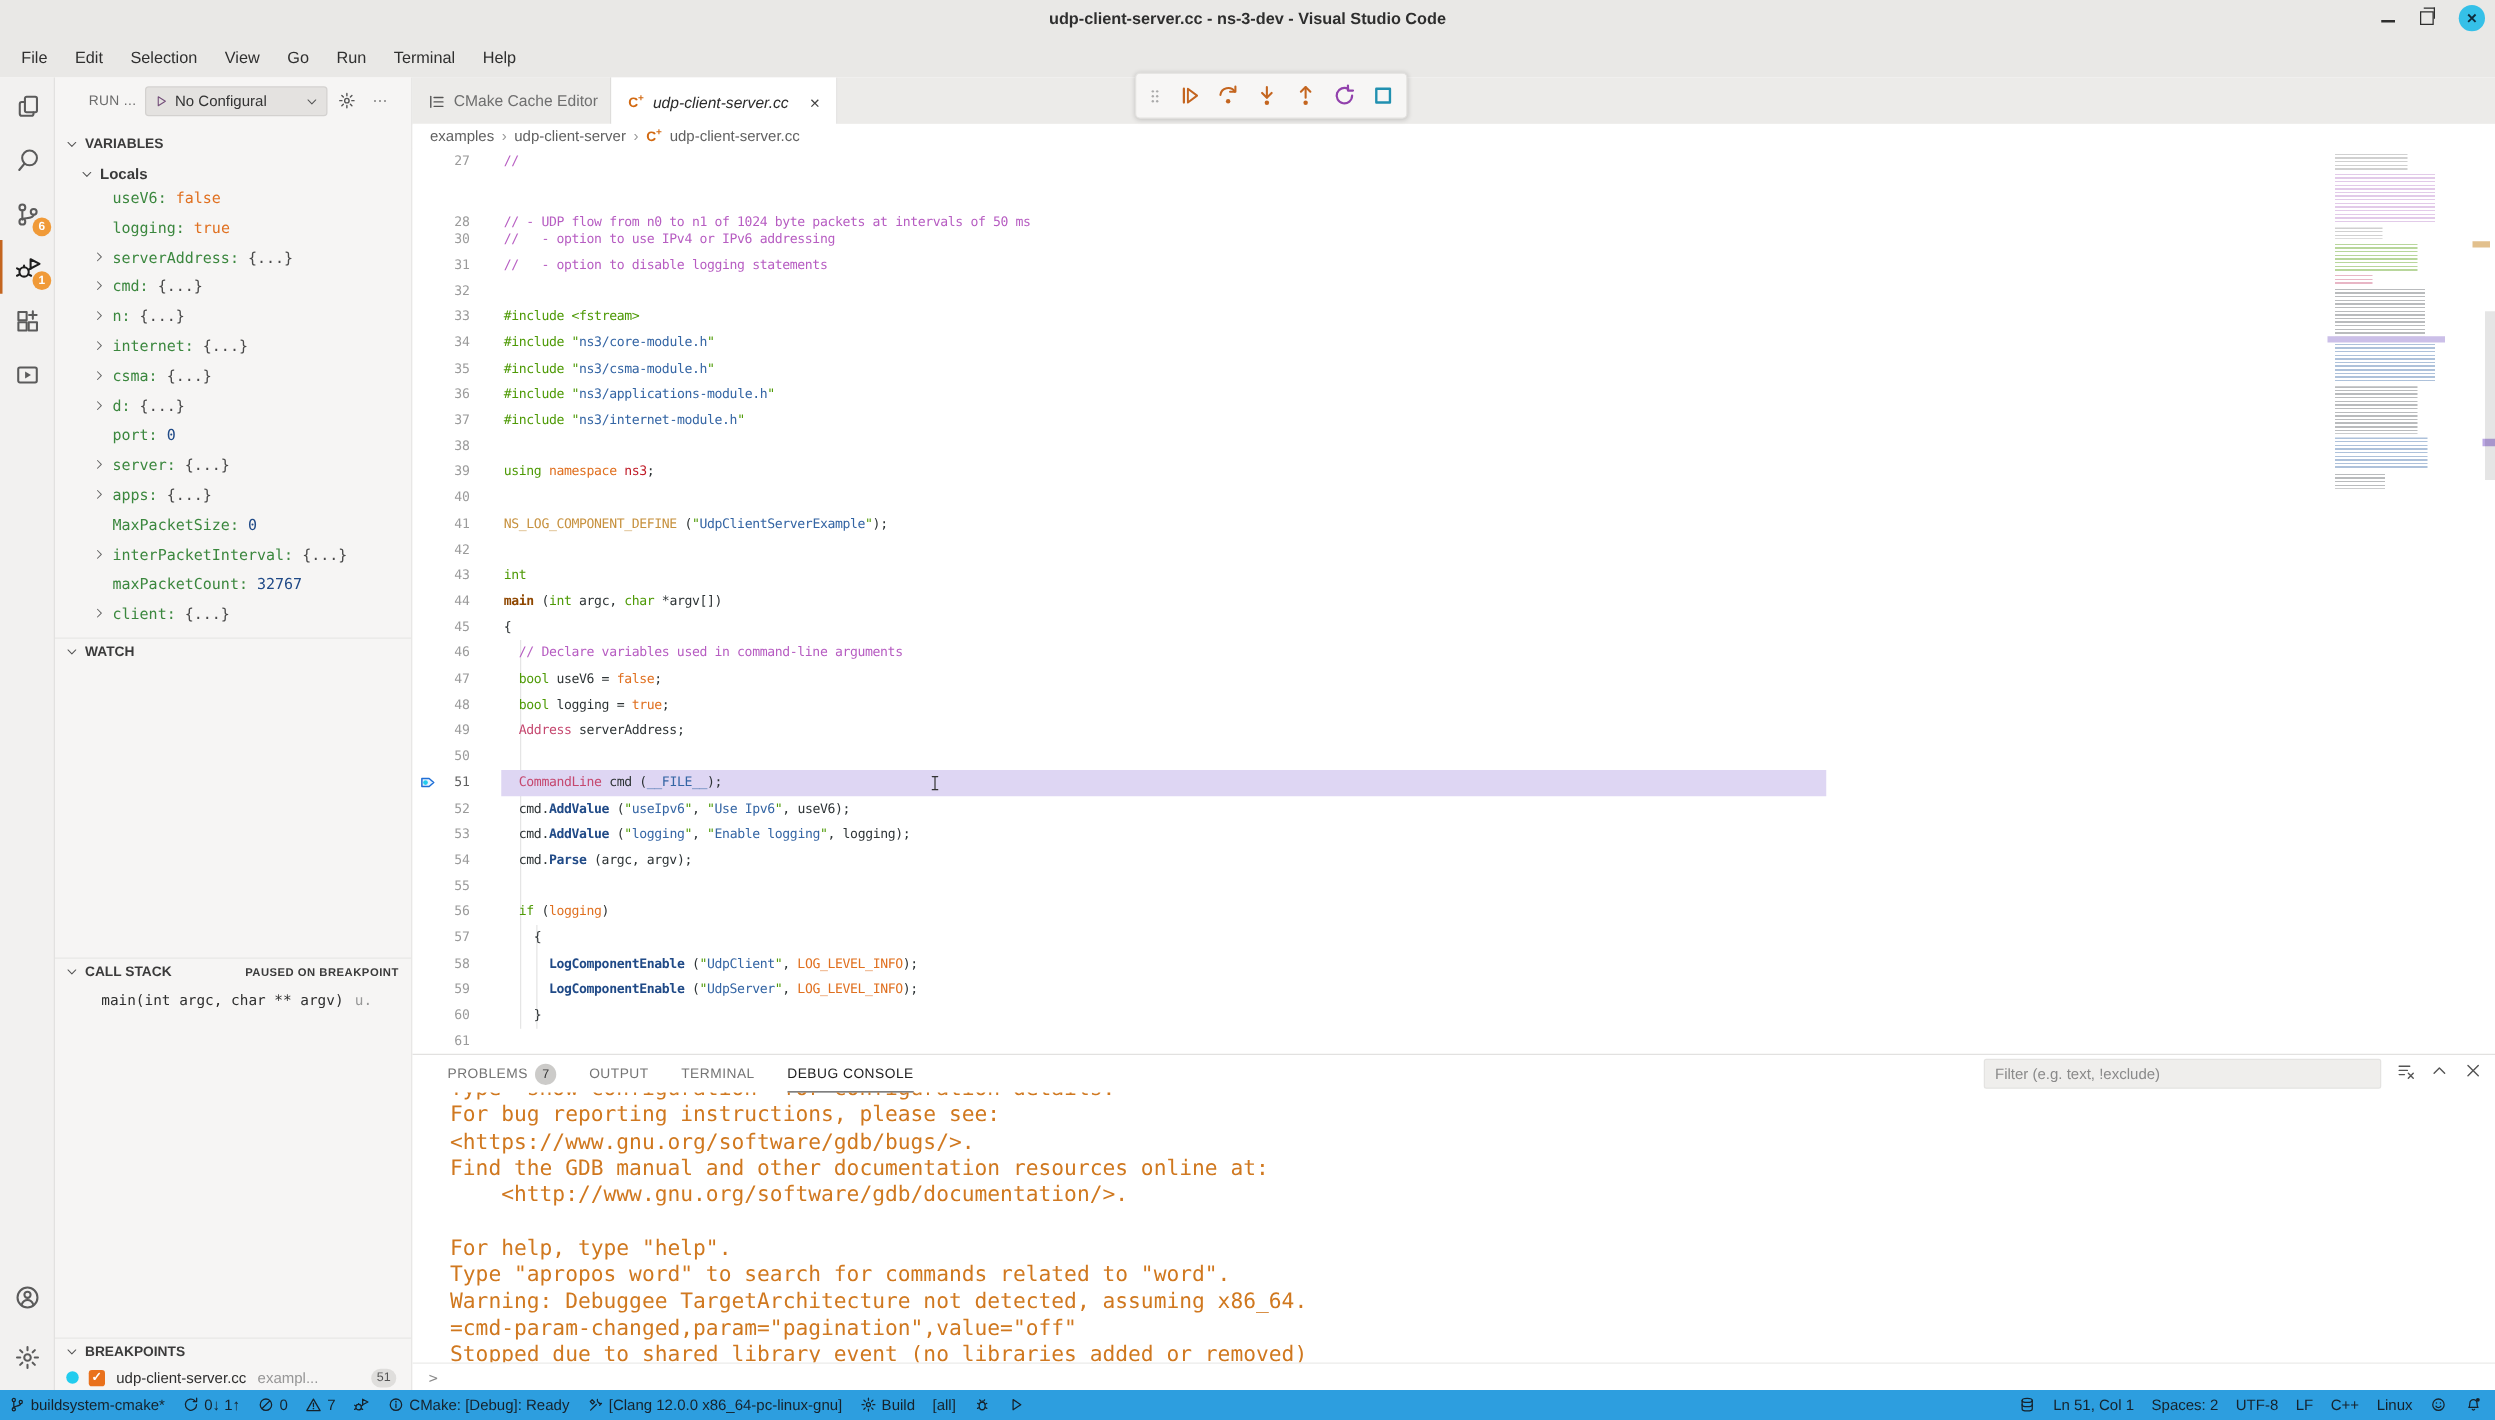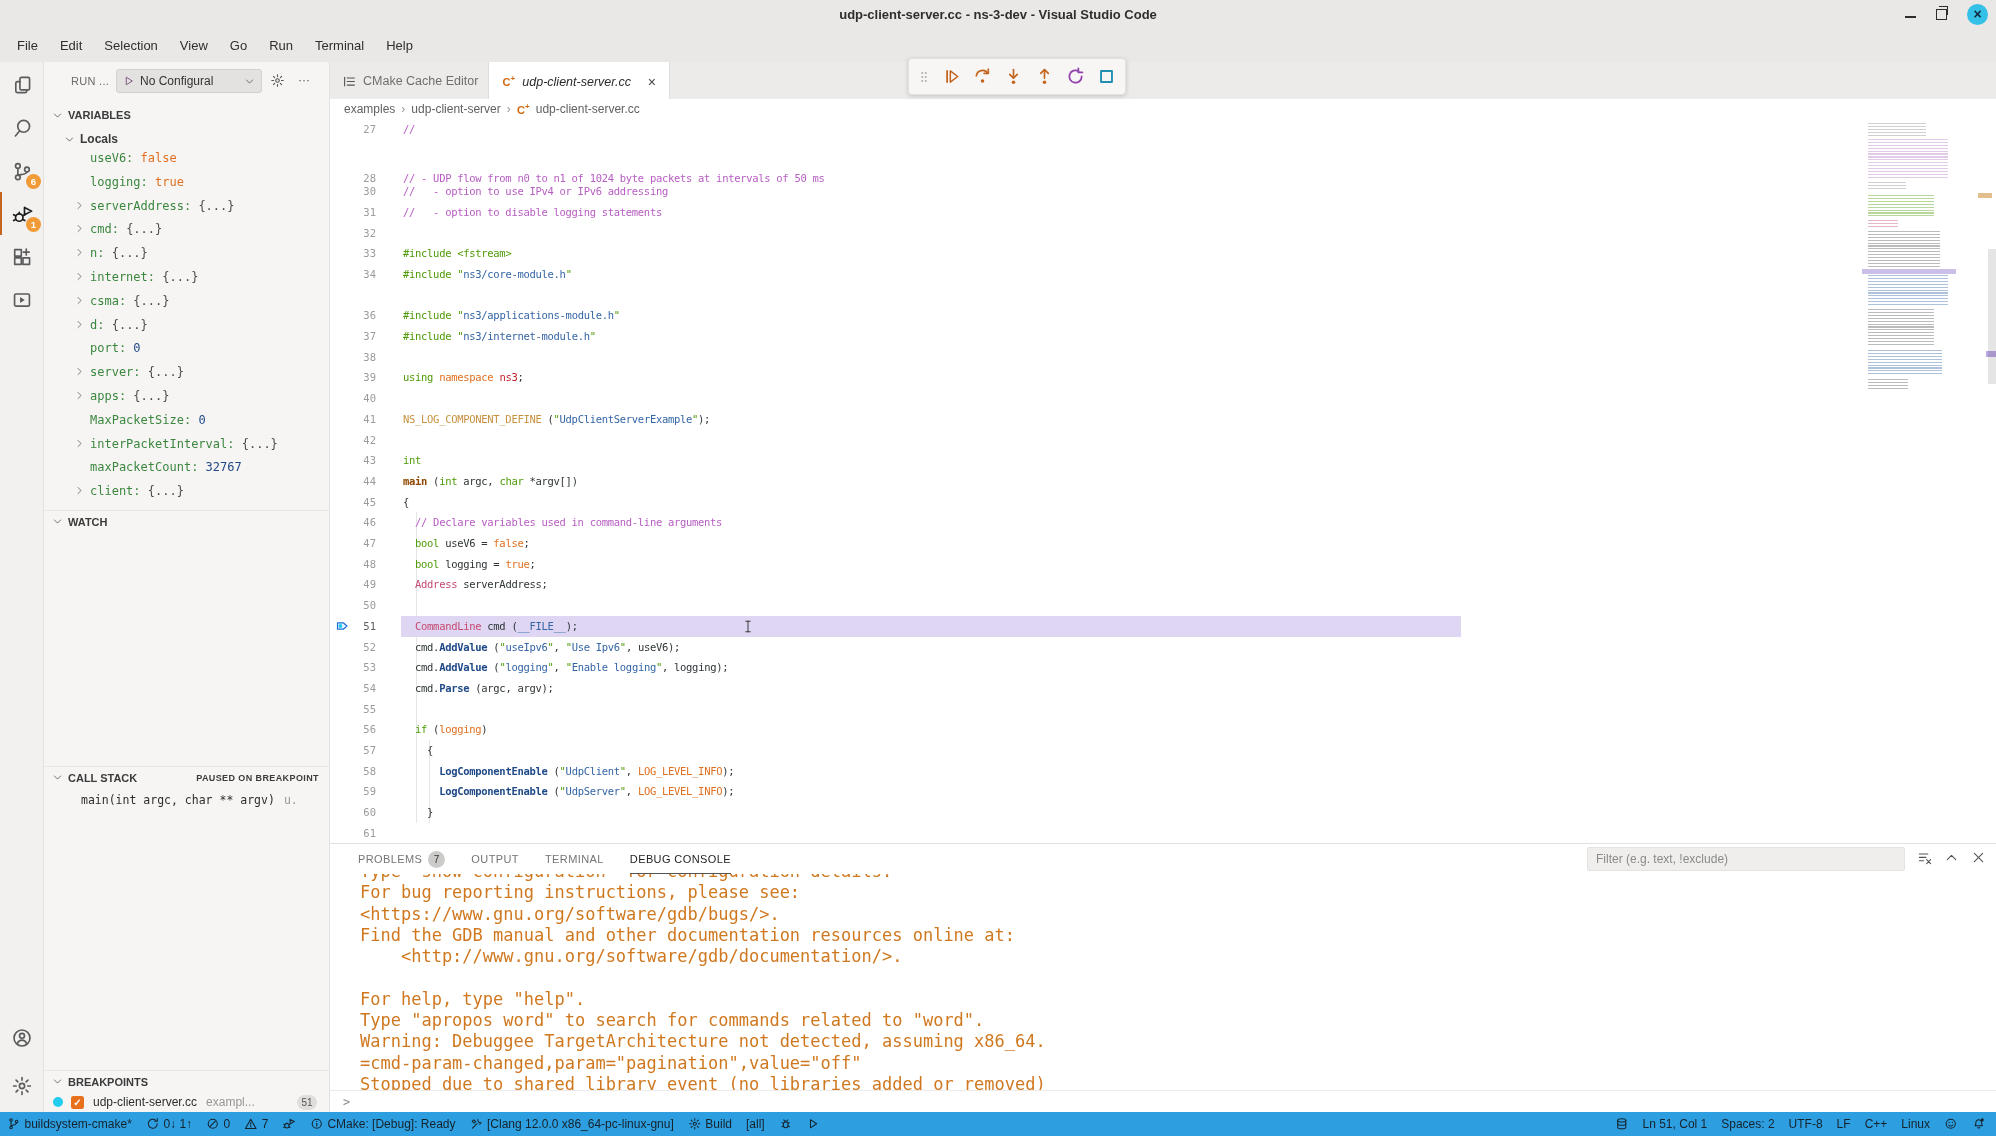--- a/index.html
+++ b/index.html
@@ -546,20 +546,21 @@
         </svg>
       </span>
   <div class="current-line-bg" style="top: 496.8px;"></div>
       <div class="code-row" style="top: 0px;"><span class="gutter-num">27</span><span class="code-text"><span class="tok-c">//</span></span></div>
       <div class="code-row" style="top: 20.7px; margin-top: 28px;"><span class="gutter-num">28</span><span class="code-text"><span class="tok-c">// - UDP flow from n0 to n1 of 1024 byte packets at intervals of 50 ms</span></span></div>
       <div class="code-row" style="top: 62.1px;"><span class="gutter-num">30</span><span class="code-text"><span class="tok-c">//   - option to use IPv4 or IPv6 addressing</span></span></div>
       <div class="code-row" style="top: 82.8px;"><span class="gutter-num">31</span><span class="code-text"><span class="tok-c">//   - option to disable logging statements</span></span></div>
       <div class="code-row" style="top: 103.5px;"><span class="gutter-num">32</span><span class="code-text"></span></div>
       <div class="code-row" style="top: 124.2px;"><span class="gutter-num">33</span><span class="code-text"><span class="tok-k">#include</span><span class="tok-d"> </span><span class="tok-k">&lt;fstream&gt;</span></span></div>
       <div class="code-row" style="top: 144.9px;"><span class="gutter-num">34</span><span class="code-text"><span class="tok-k">#include</span><span class="tok-d"> </span><span class="tok-q">"</span><span class="tok-str">ns3/core-module.h</span><span class="tok-q">"</span></span></div>
+      <div class="code-row" style="top: 165.6px;"><span class="gutter-num">35</span><span class="code-text"><span class="tok-k">#include</span><span class="tok-d"> </span><span class="tok-q">"</span><span class="tok-str">ns3/csma-module.h</span><span class="tok-q">"</span></span></div>
       <div class="code-row" style="top: 186.3px;"><span class="gutter-num">36</span><span class="code-text"><span class="tok-k">#include</span><span class="tok-d"> </span><span class="tok-q">"</span><span class="tok-str">ns3/applications-module.h</span><span class="tok-q">"</span></span></div>
       <div class="code-row" style="top: 207px;"><span class="gutter-num">37</span><span class="code-text"><span class="tok-k">#include</span><span class="tok-d"> </span><span class="tok-q">"</span><span class="tok-str">ns3/internet-module.h</span><span class="tok-q">"</span></span></div>
       <div class="code-row" style="top: 227.7px;"><span class="gutter-num">38</span><span class="code-text"></span></div>
       <div class="code-row" style="top: 248.4px;"><span class="gutter-num">39</span><span class="code-text"><span class="tok-k">using</span><span class="tok-d"> </span><span class="tok-const">namespace</span><span class="tok-d"> </span><span class="tok-red">ns3</span><span class="tok-d">;</span></span></div>
       <div class="code-row" style="top: 269.1px;"><span class="gutter-num">40</span><span class="code-text"></span></div>
       <div class="code-row" style="top: 289.8px;"><span class="gutter-num">41</span><span class="code-text"><span class="tok-macro">NS_LOG_COMPONENT_DEFINE</span><span class="tok-d"> (</span><span class="tok-q">"</span><span class="tok-str">UdpClientServerExample</span><span class="tok-q">"</span><span class="tok-d">);</span></span></div>
       <div class="code-row" style="top: 310.5px;"><span class="gutter-num">42</span><span class="code-text"></span></div>
       <div class="code-row" style="top: 331.2px;"><span class="gutter-num">43</span><span class="code-text"><span class="tok-k">int</span></span></div>
       <div class="code-row" style="top: 351.9px;"><span class="gutter-num">44</span><span class="code-text"><span class="tok-fname">main</span><span class="tok-d"> (</span><span class="tok-k">int</span><span class="tok-d"> argc, </span><span class="tok-k">char</span><span class="tok-d"> *argv[])</span></span></div>
       <div class="code-row" style="top: 372.6px;"><span class="gutter-num">45</span><span class="code-text"><span class="tok-d">{</span></span></div>

